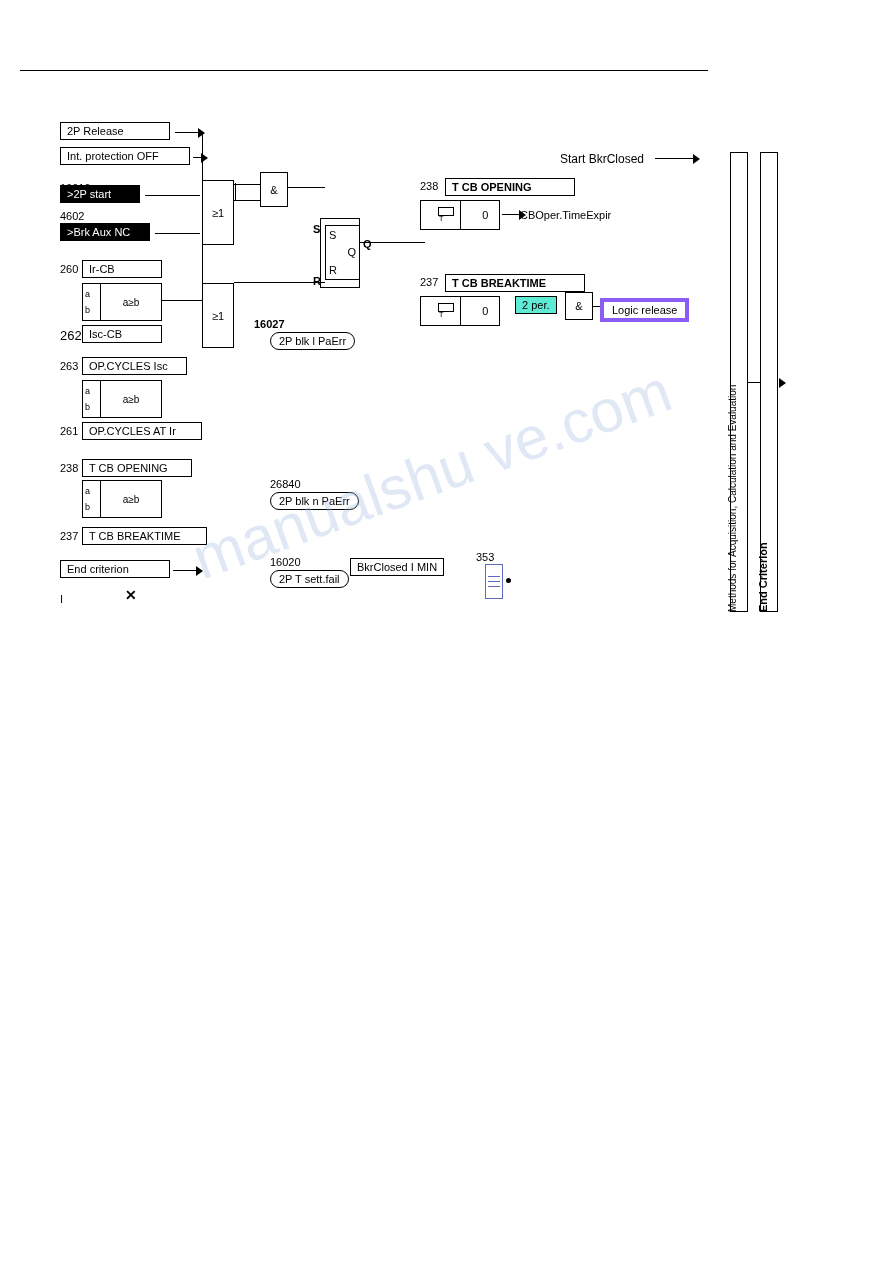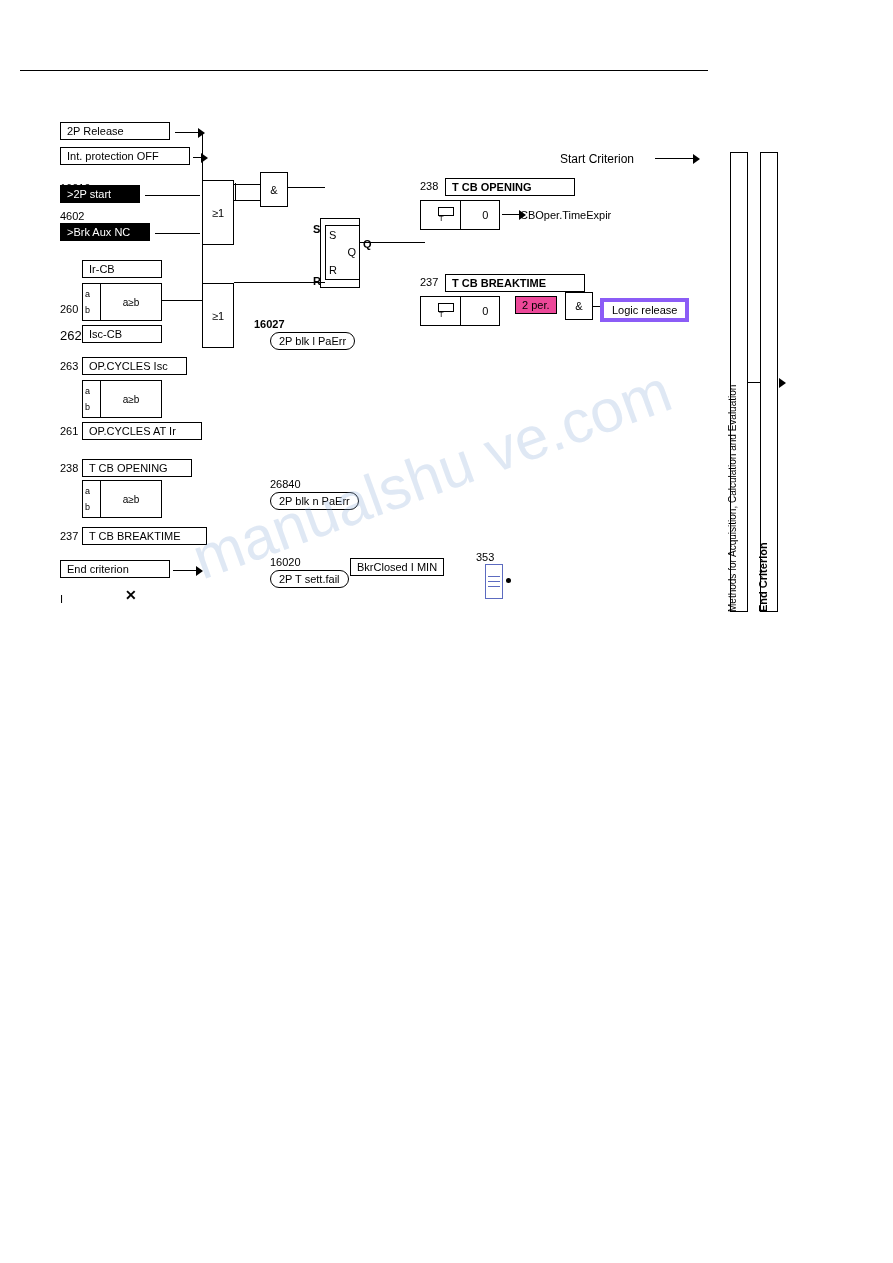--- a/index.html
+++ b/index.html
@@ -145,21 +145,21 @@
       <span>≥1</span>
     </div>
 
     <div class="gate-box" style="left:230px; top:82px; width:28px; height:35px;">
       <span>&amp;</span>
     </div>
 
     <div class="hline" style="left:204px; top:110px; width:26px;"></div>
     <div class="hline" style="left:204px; top:94px; width:26px;"></div>
 
-    <div style="position:absolute; left:30px; top:173px; font-size:11px;margin-top:40px;">
+    <div style="position:absolute; left:30px; top:173px; font-size:11px;">
       <span>260</span>
     </div>
     <div class="signal-box" style="left:52px; top:170px; min-width:80px;">
       <span>Ir-CB</span>
     </div>
 
     <div class="comp-box" style="left:52px; top:193px; width:80px; height:38px;">
       <div style="display:flex; height:100%;">
         <div style="border-right:1px solid #000; width:18px; display:flex; flex-direction:column; justify-content:space-around; padding:2px;">
           <span style="font-size:9px;">a</span>
@@ -332,21 +332,21 @@
           <div style="position:absolute; top:0; left:2px; right:2px; height:1px; background:#000;"></div>
           <div style="position:absolute; top:0; left:2px; width:1px; height:8px; background:#000;"></div>
           <div style="position:absolute; top:8px; left:2px; right:2px; height:1px; background:#000;"></div>
           <div style="position:absolute; top:0; right:2px; width:1px; height:8px; background:#000;"></div>
           <span style="position:absolute; bottom:0; left:3px; font-size:8px;">T</span>
         </div>
       </div>
       <span style="font-size:11px;">0</span>
     </div>
 
-    <div style="position:absolute; left:485px; top:206px; border:1px solid #000; padding:2px 6px; font-size:11px; background:#ec4899;">
+    <div style="position:absolute; left:485px; top:206px; border:1px solid #000; padding:2px 6px; font-size:11px; background:#5eead4;">
       <span>2 per.</span>
     </div>
 
     <div class="gate-box" style="left:535px; top:202px; width:28px; height:28px;">
       <span>&amp;</span>
     </div>
 
     <div style="position:absolute; left:570px; top:208px; border:4px solid #8b5cf6; padding:2px 8px; font-size:11px; background:#fff;">
       <span>Logic release</span>
     </div>
@@ -361,21 +361,21 @@
 
     <div style="position:absolute; left:455px; top:474px; width:18px; height:35px; border:1px solid #5c6bc0; background:#fff; display:flex; flex-direction:column; align-items:center; justify-content:center;">
       <div style="width:12px; height:1px; background:#5c6bc0; margin:2px 0;"></div>
       <div style="width:12px; height:1px; background:#5c6bc0; margin:2px 0;"></div>
       <div style="width:12px; height:1px; background:#5c6bc0; margin:2px 0;"></div>
     </div>
 
     <div style="position:absolute; left:476px; top:488px; width:5px; height:5px; background:#000; border-radius:50%;"></div>
 
     <div style="position:absolute; left:530px; top:62px; font-size:12px;">
-      <span>Start Criterion</span>
+      <span>Start BkrClosed</span>
     </div>
     <div class="hline" style="left:625px; top:68px; width:40px;"></div>
     <div style="position:absolute; left:663px; top:64px; width:0; height:0; border-top:5px solid transparent; border-bottom:5px solid transparent; border-left:7px solid #000;"></div>
 
     <div style="position:absolute; left:700px; top:62px; width:18px; height:460px; border:1px solid #000; background:#fff;">
     </div>
     <div class="vertical-label" style="left:697px; top:72px; height:450px; display:flex; align-items:center; font-size:10px;">
       <span>Methods for Acquisition, Calculation and Evaluation</span>
     </div>
 

